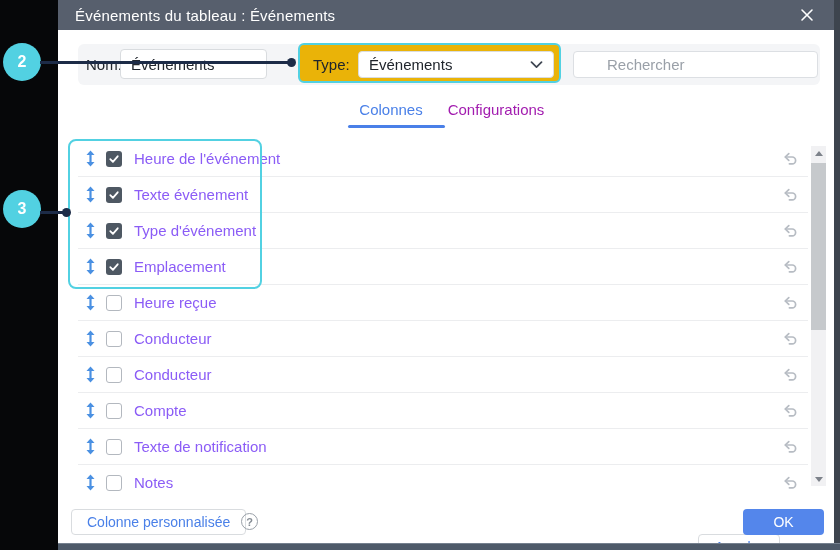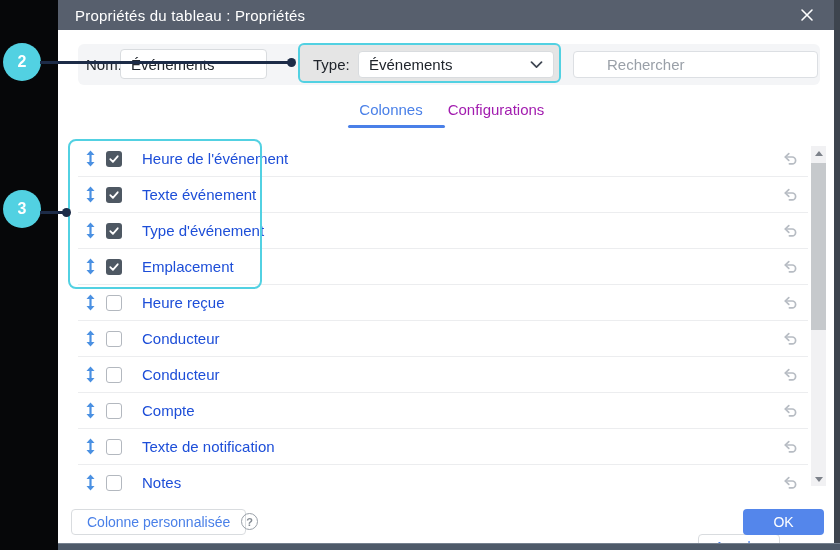--- a/index.html
+++ b/index.html
@@ -16,21 +16,21 @@
   .titlebar .title{color:#fff;font-size:15px;letter-spacing:.2px;}
   .close-btn{margin-left:auto;width:20px;height:20px;display:flex;align-items:center;justify-content:center;cursor:pointer;}
 
   
   .toolbar{position:absolute;left:20px;top:44px;width:742px;height:41px;background:#f4f5f7;border-radius:6px;}
   .nom-label{position:absolute;left:28px;top:56px;font-size:15px;color:#20252c;}
   .nom-input{position:absolute;left:62px;top:49px;width:147px;height:30px;box-sizing:border-box;
     border:1px solid #d9dcdf;border-radius:4px;background:#fff;font-family:"Liberation Sans",sans-serif;
     font-size:15px;color:#20252c;padding:0 10px;outline:none;}
   .type-box{position:absolute;left:240px;top:43px;width:263px;height:40px;box-sizing:border-box;
-    border:2px solid #52d1e2;border-radius:6px;background:#e5e5e5;}
+    border:2px solid #52d1e2;border-radius:6px;background:#eab308;}
   .type-label{position:absolute;left:13px;top:11px;font-size:15px;color:#20252c;}
   .type-select{position:absolute;left:58px;top:6px;width:196px;height:27px;box-sizing:border-box;
     border:1px solid #d9dcdf;border-radius:4px;background:#fff;display:flex;align-items:center;
     padding:0 10px;font-size:15px;color:#20252c;cursor:pointer;}
   .type-select .chev{margin-left:auto;display:flex;align-items:center;}
   .search-box{position:absolute;left:515px;top:51px;width:245px;height:27px;box-sizing:border-box;
     border:1px solid #dcdfe3;border-radius:4px;background:#fff;display:flex;align-items:center;padding:0 9px;}
   .search-box input{border:none;outline:none;flex:1;margin-left:22px;font-family:"Liberation Sans",sans-serif;
     font-size:15px;color:#a16207;background:transparent;}
   .search-box input::placeholder{color:#9aa0a8;}
@@ -41,21 +41,21 @@
   .tab-underline{position:absolute;left:290px;top:125px;width:97px;height:3px;background:#4a80e8;border-radius:2px;}
 
   
   .list{position:absolute;left:20px;top:141px;width:730px;height:352px;overflow:hidden;}
   .row{position:relative;height:36px;box-sizing:border-box;border-bottom:1px solid #ecedef;
     display:flex;align-items:center;background:#fff;}
   .updown{margin-left:7px;display:flex;align-items:center;cursor:grab;}
   .checkbox{margin-left:10px;width:16px;height:16px;box-sizing:border-box;border-radius:3px;
     border:1.5px solid #b3b8bf;background:#fff;display:flex;align-items:center;justify-content:center;cursor:pointer;}
   .checkbox.checked{border:none;background:#4e5863;}
-  .rowlabel{margin-left:20px;font-size:15px;color:#1d4ed8;}
+  .rowlabel{margin-left:12px;font-size:15px;color:#8b5cf6;}
   .undo{position:absolute;right:9px;top:10px;display:flex;align-items:center;cursor:pointer;}
   .highlight-box{position:absolute;left:10px;top:139px;width:194px;height:150px;box-sizing:border-box;
     border:2px solid #52d1e2;border-radius:8px;pointer-events:none;z-index:5;}
 
   
   .scrollbar{position:absolute;left:753px;top:146px;width:15px;height:340px;background:#f1f1f3;}
   .sb-up,.sb-down{position:absolute;left:0;width:15px;height:14px;display:flex;align-items:center;justify-content:center;cursor:pointer;}
   .sb-up{top:0;} .sb-down{bottom:0;}
   .tri-up{width:0;height:0;border-left:4px solid transparent;border-right:4px solid transparent;border-bottom:5px solid #7d828a;}
   .tri-down{width:0;height:0;border-left:4px solid transparent;border-right:4px solid transparent;border-top:5px solid #7d828a;}
@@ -85,21 +85,21 @@
   .dot-3{left:62px;top:208px;}
 </style>
 </head>
 <body>
 
 <div class="stage">
 
   <div class="dialog">
 
     <div class="titlebar">
-      <span class="title">Propriétés du tableau : Propriétés</span>
+      <span class="title">Événements du tableau : Événements</span>
       <span class="close-btn">
         <svg width="14" height="14" viewBox="0 0 14 14">
             <path d="M2 2 L12 12 M12 2 L2 12" stroke="#fff" stroke-width="1.6" stroke-linecap="round"></path>
           </svg>
       </span>
     </div>
 
     <div class="toolbar"></div>
     <span class="nom-label">Nom:</span>
     <input class="nom-input" type="text" value="Événements" style="">

